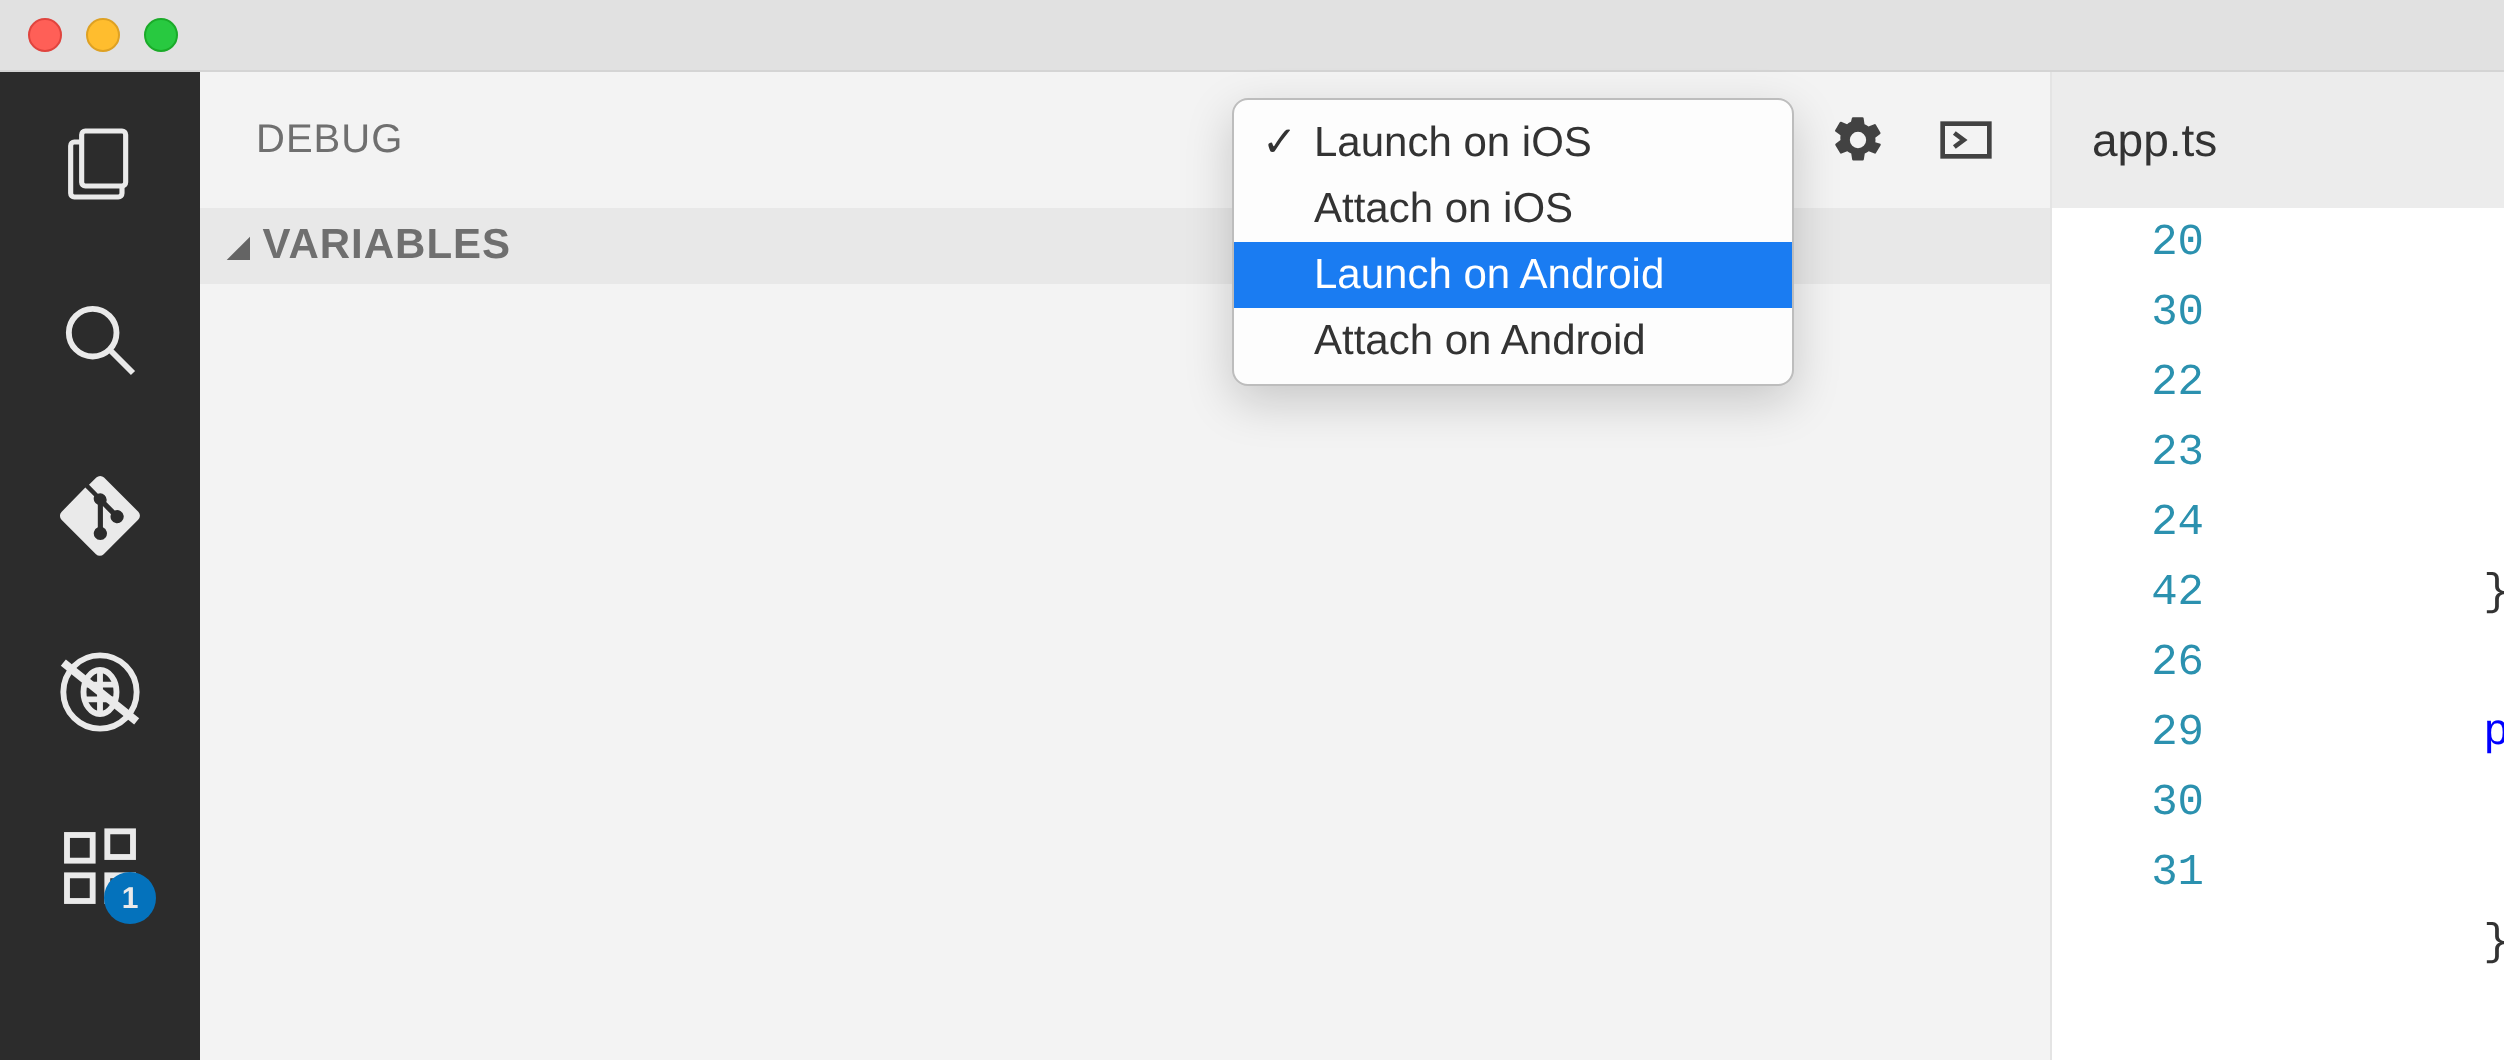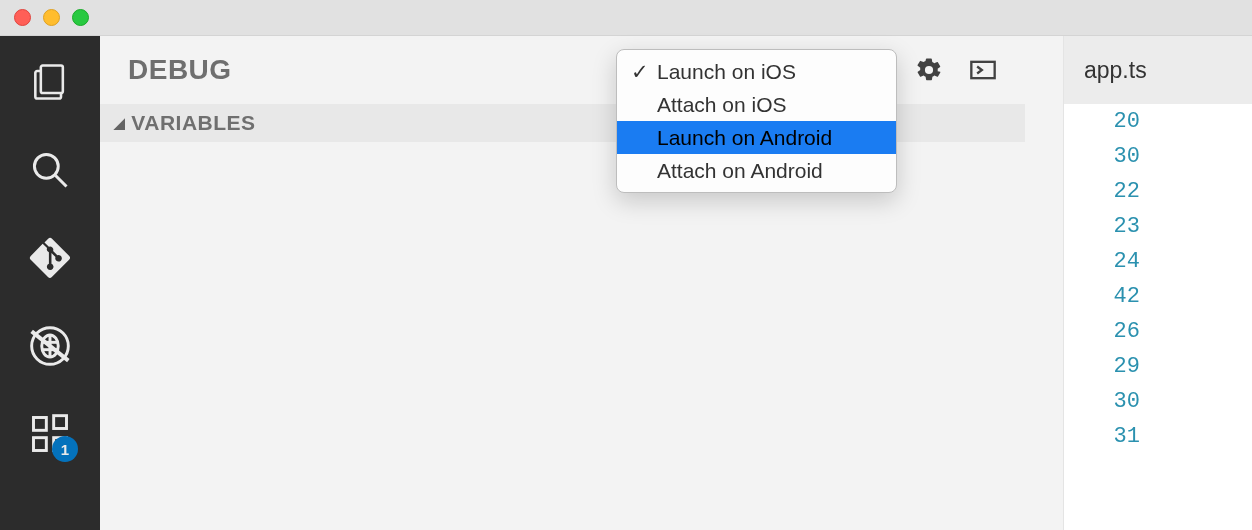--- a/index.html
+++ b/index.html
@@ -71,23 +71,22 @@
       display: flex;
       flex-direction: column;
     }
     .sidebar-header {
       height: 68px;
       display: flex;
       align-items: center;
       justify-content: space-between;
       padding: 0 28px;
       color: #6f6f6f;
-      font-size: 28px;
+      font-size: 20px;
       letter-spacing: 0.5px;
-      font-weight: bold;
     }
     .sidebar-header-right {
       display: flex;
       align-items: center;
       gap: 26px;
       color: #424242;
     }
     .play-icon { color: #388a34; }
     .hdr-icon { width: 28px; height: 28px; display:flex; align-items:center; justify-content:center; cursor:pointer; }
     .hdr-icon svg { width: 28px; height: 28px; }
@@ -129,32 +128,31 @@
       position: relative;
       cursor: pointer;
     }
     .dropdown-item .check {
       position: absolute;
       left: 14px;
       font-weight: 400;
     }
     .dropdown-item.highlighted {
       background: #1a7cf2;
-      color: #000000;
+      color: #ffffff;
     }
 
     
     .editor {
       flex: 1;
       background: #ffffff;
       border-left: 1px solid #e4e4e4;
       display: flex;
       flex-direction: column;
       overflow: hidden;
-      margin-left: 38px;
     }
     .editor-tab {
       height: 68px;
       display: flex;
       align-items: center;
       padding-left: 20px;
       font-size: 23px;
       color: #333;
       background: #ececec;
     }

